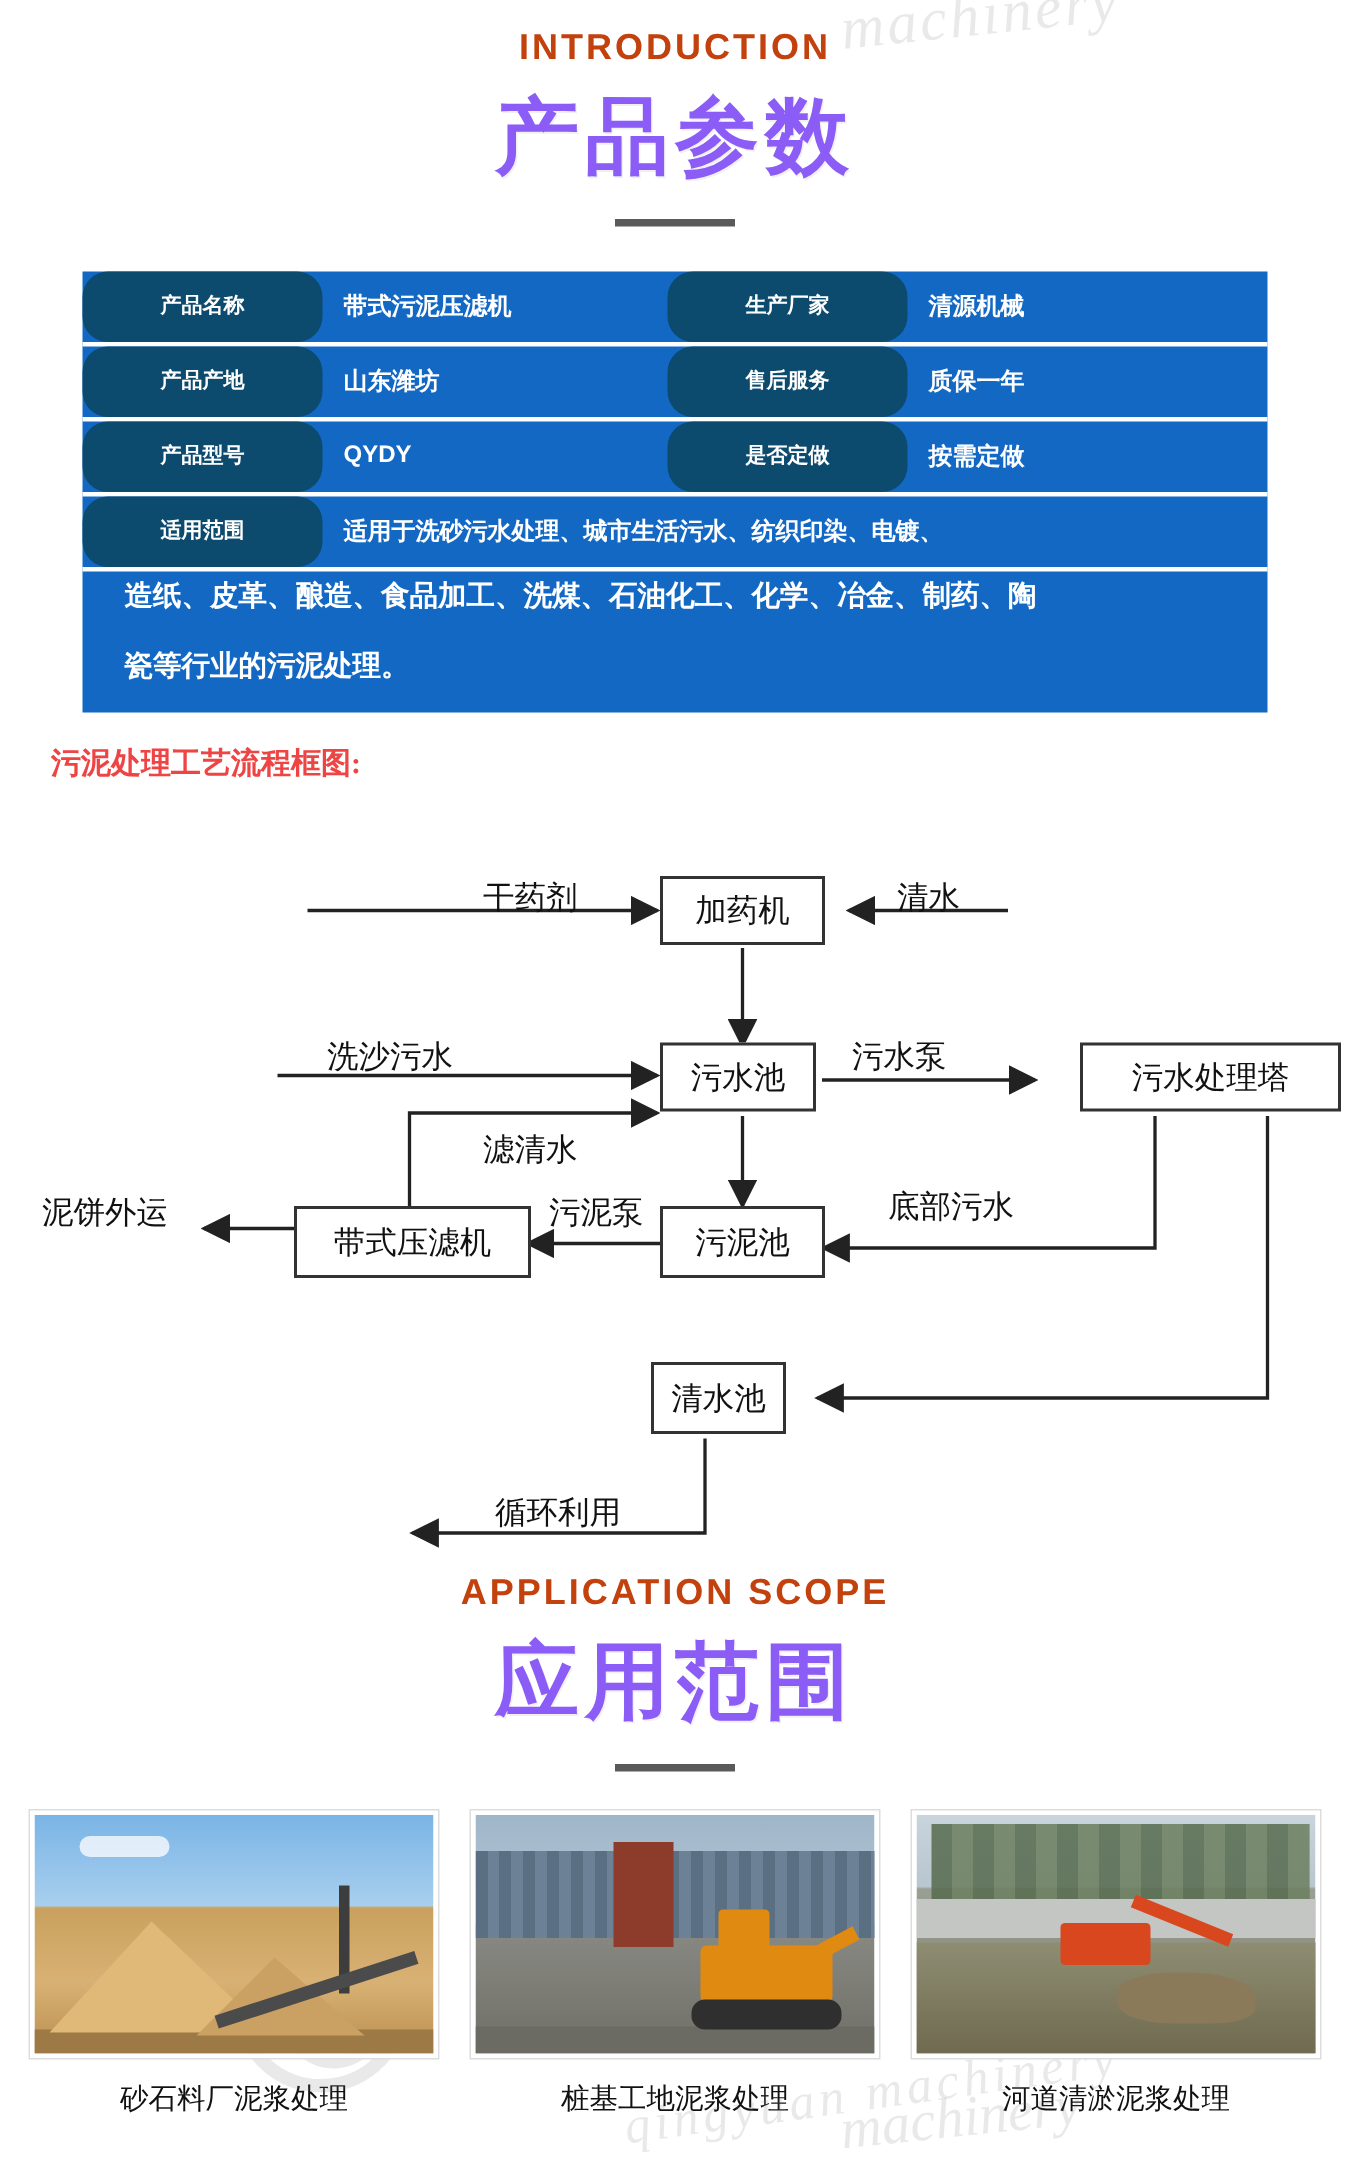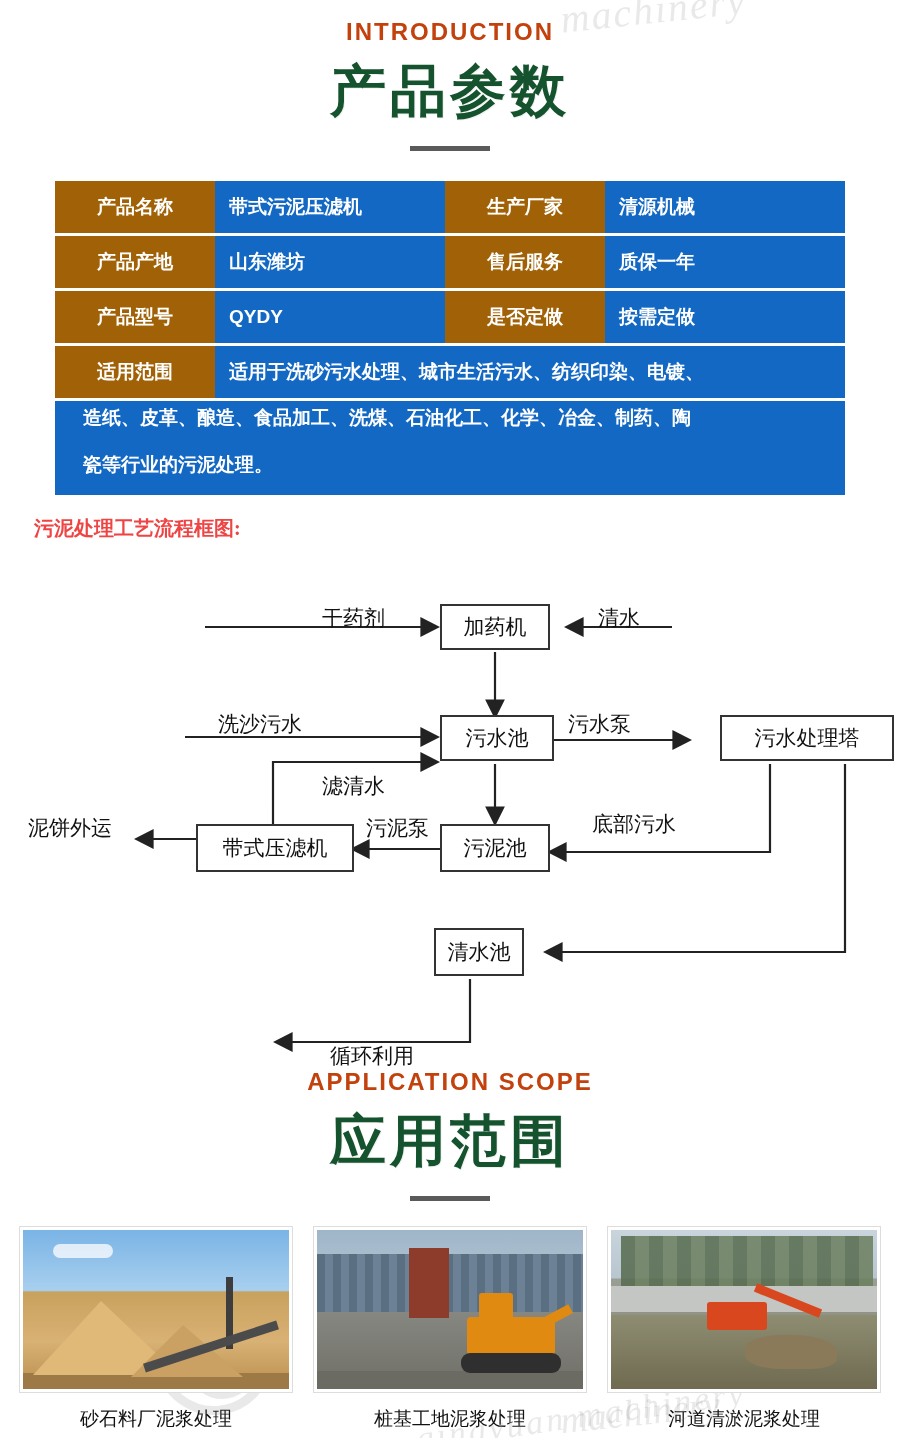--- a/index.html
+++ b/index.html
@@ -75,21 +75,21 @@
   .sec-eyebrow {
     text-align: center;
     color: #c2410c;
     font-size: 24px;
     font-weight: bold;
     letter-spacing: 2px;
     padding-top: 18px;
   }
   .sec-title {
     text-align: center;
-    color: #14532d;
+    color: #8b5cf6;
     font-size: 56px;
     font-weight: bold;
     letter-spacing: 4px;
     margin-top: 14px;
     line-height: 1.1;
     text-shadow: 1px 1px 0 rgba(0,0,0,0.06);
   }
   .sec-rule {
     width: 80px; height: 5px;
     background: #5a5a5a;
@@ -103,33 +103,34 @@
     color: #fff;
     padding: 0;
   }
   .param-row {
     display: flex;
     align-items: stretch;
     border-bottom: 3px solid #fff;
   }
   .param-row:last-child { border-bottom: none; }
   .cell-label {
-    background: #a16207;
-    font-weight: bold;
-    font-size: 19px;
+    background: #0c4a6e;
+    font-weight: bold;
+    font-size: 14px;
     color: #fff;
     display: flex;
     align-items: center;
     justify-content: center;
     padding: 13px 6px;
     flex: 0 0 160px;
+    border-radius: 17px;
   }
   .cell-label.w2 { flex: 0 0 160px; }
   .cell-value {
-    font-size: 19px;
+    font-size: 16px;
     font-weight: bold;
     display: flex;
     align-items: center;
     padding: 13px 14px;
     flex: 1 1 auto;
   }
   .cell-value.v1 { flex: 0 0 230px; }
   .param-scope-rest {
     font-size: 19px;
     font-weight: bold;
@@ -373,35 +374,35 @@
 
         <path d="M470,427 L470,490 L275,490"></path>
       </g>
 
       <g stroke="#222" stroke-width="2.2" fill="none">
         <line x1="273" y1="250" x2="273" y2="272"></line>
       </g>
     </svg>
 
     <div class="fbox" style="left:440px; top:52px; width:110px; height:46px;">加药机</div>
-    <div class="fbox" style="left:440px; top:163px; width:114px; height:46px;">污水池</div>
+    <div class="fbox" style="left:440px; top:163px; width:104px; height:46px;">污水池</div>
     <div class="fbox" style="left:720px; top:163px; width:174px; height:46px;">污水处理塔</div>
     <div class="fbox" style="left:196px; top:272px; width:158px; height:48px;">带式压滤机</div>
     <div class="fbox" style="left:440px; top:272px; width:110px; height:48px;">污泥池</div>
     <div class="fbox" style="left:434px; top:376px; width:90px; height:48px;">清水池</div>
 
     <div class="flabel" style="left:322px; top:52px;">干药剂</div>
     <div class="flabel" style="left:598px; top:52px;">清水</div>
     <div class="flabel" style="left:218px; top:158px;">洗沙污水</div>
     <div class="flabel" style="left:322px; top:220px;">滤清水</div>
     <div class="flabel" style="left:568px; top:158px;">污水泵</div>
     <div class="flabel" style="left:28px; top:262px;">泥饼外运</div>
     <div class="flabel" style="left:366px; top:262px;">污泥泵</div>
     <div class="flabel" style="left:592px; top:258px;">底部污水</div>
-    <div class="flabel" style="left:330px; top:462px;margin-top:28px;">循环利用</div>
+    <div class="flabel" style="left:330px; top:462px;">循环利用</div>
   </div>
 
   <div class="sec-eyebrow" style="padding-top:6px;">APPLICATION SCOPE</div>
   <div class="sec-title">应用范围</div>
   <div class="sec-rule"></div>
 
   <div class="apps">
     <div class="app-card">
       <div class="app-img sc1">
         <div class="cloud"></div>

